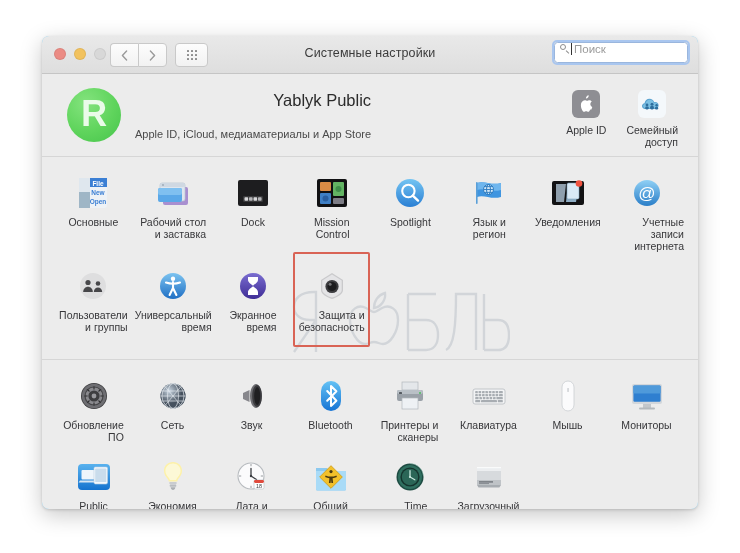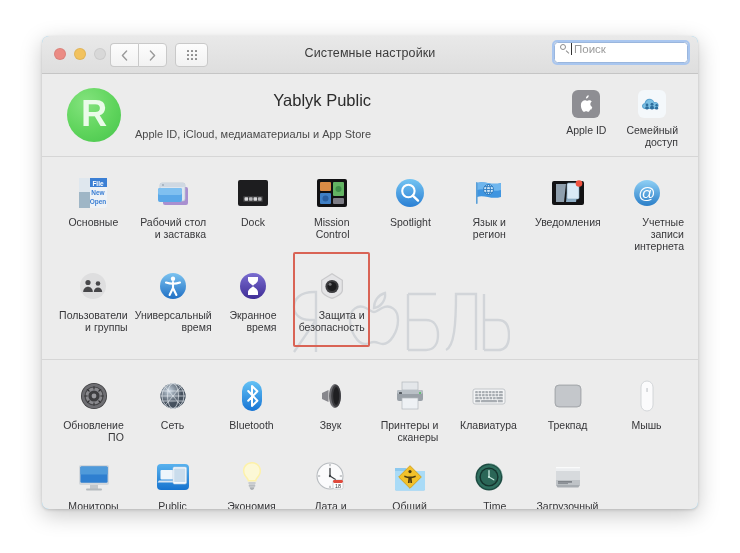--- a/index.html
+++ b/index.html
@@ -623,43 +623,43 @@
                   <path d="M11 9.5 27 28.5M27 9.5 11 28.5"></path>
                 </g>
               </svg>
             </span>
             <span class="lbl">Сеть</span>
           </div>
 
           <div class="item">
             <span class="ico">
               <svg width="38" height="38" viewBox="0 0 38 38">
+                <path d="M23 7c-3 0-6 5-6 12s3 12 6 12 6-5 6-12S26 7 23 7z" fill="#6d6d72"></path>
+                <path d="M24 8c-2.6 0-4.8 4.9-4.8 11s2.2 11 4.8 11 4.8-4.9 4.8-11S26.6 8 24 8z" fill="#3b3b3f"></path>
+                <ellipse cx="24.2" cy="19" rx="3" ry="9" fill="#1f1f22"></ellipse>
+                <path d="M16.5 13 10 16v6l6.5 3z" fill="#87878c"></path>
+              </svg>
+            </span>
+            <span class="lbl">Звук</span>
+          </div>
+
+          <div class="item">
+            <span class="ico">
+              <svg width="38" height="38" viewBox="0 0 38 38">
                 <rect x="9" y="4" width="20" height="30" rx="10" fill="url(#btg)"></rect>
                 <defs>
                   <linearGradient id="btg" x1="0" y1="0" x2="0" y2="1">
                     <stop offset="0%" stop-color="#64c2f5"></stop>
                     <stop offset="100%" stop-color="#1674d4"></stop>
                   </linearGradient>
                 </defs>
                 <path d="M19 9v20l5.4-5.2L15.2 14M19 29V9l5.4 5.2-9.2 9.6" fill="none" stroke="#fff" stroke-width="2" stroke-linejoin="round" stroke-linecap="round"></path>
               </svg>
             </span>
             <span class="lbl">Bluetooth</span>
-          </div>
-
-          <div class="item">
-            <span class="ico">
-              <svg width="38" height="38" viewBox="0 0 38 38">
-                <path d="M23 7c-3 0-6 5-6 12s3 12 6 12 6-5 6-12S26 7 23 7z" fill="#6d6d72"></path>
-                <path d="M24 8c-2.6 0-4.8 4.9-4.8 11s2.2 11 4.8 11 4.8-4.9 4.8-11S26.6 8 24 8z" fill="#3b3b3f"></path>
-                <ellipse cx="24.2" cy="19" rx="3" ry="9" fill="#1f1f22"></ellipse>
-                <path d="M16.5 13 10 16v6l6.5 3z" fill="#87878c"></path>
-              </svg>
-            </span>
-            <span class="lbl">Звук</span>
           </div>
 
           <div class="item">
             <span class="ico">
               <svg width="38" height="38" viewBox="0 0 38 38">
                 <rect x="11" y="5" width="16" height="8" fill="#e4e7ea" stroke="#b2b7bc" stroke-width=".7"></rect>
                 <rect x="6" y="13" width="26" height="11" rx="2" fill="#9aa1a8"></rect>
                 <rect x="6" y="13" width="26" height="4" rx="2" fill="#b9c0c6"></rect>
                 <rect x="11" y="21" width="16" height="11" fill="#eef1f4" stroke="#b2b7bc" stroke-width=".7"></rect>
                 <rect x="8" y="15" width="3" height="2" rx=".6" fill="#555a60"></rect>
@@ -700,29 +700,20 @@
                   <rect x="26.4" y="20" width="6.4" height="2.3" rx=".4"></rect>
                   <rect x="5.2" y="23" width="5" height="2.3" rx=".4"></rect>
                   <rect x="11" y="23" width="16" height="2.3" rx=".4"></rect>
                   <rect x="27.8" y="23" width="5" height="2.3" rx=".4"></rect>
                 </g>
               </svg>
             </span>
             <span class="lbl">Клавиатура</span>
           </div>
 
-          <div class="item">
-            <span class="ico">
-              <svg width="38" height="38" viewBox="0 0 38 38">
-                <rect x="6" y="8" width="26" height="22" rx="4" fill="#b9bcc0" stroke="#9ea2a6" stroke-width=".8"></rect>
-                <rect x="7" y="9" width="24" height="20" rx="3.4" fill="#c4c7cb"></rect>
-              </svg>
-            </span>
-            <span class="lbl">Трекпад</span>
-          </div>
 
           <div class="item">
             <span class="ico">
               <svg width="38" height="38" viewBox="0 0 38 38">
                 <rect x="13" y="4" width="12" height="30" rx="6" fill="#fbfbfc" stroke="#cfd2d6" stroke-width=".9"></rect>
                 <rect x="18.4" y="11" width="1.3" height="4" rx=".6" fill="#c7cace"></rect>
               </svg>
             </span>
             <span class="lbl">Мышь</span>
           </div>

